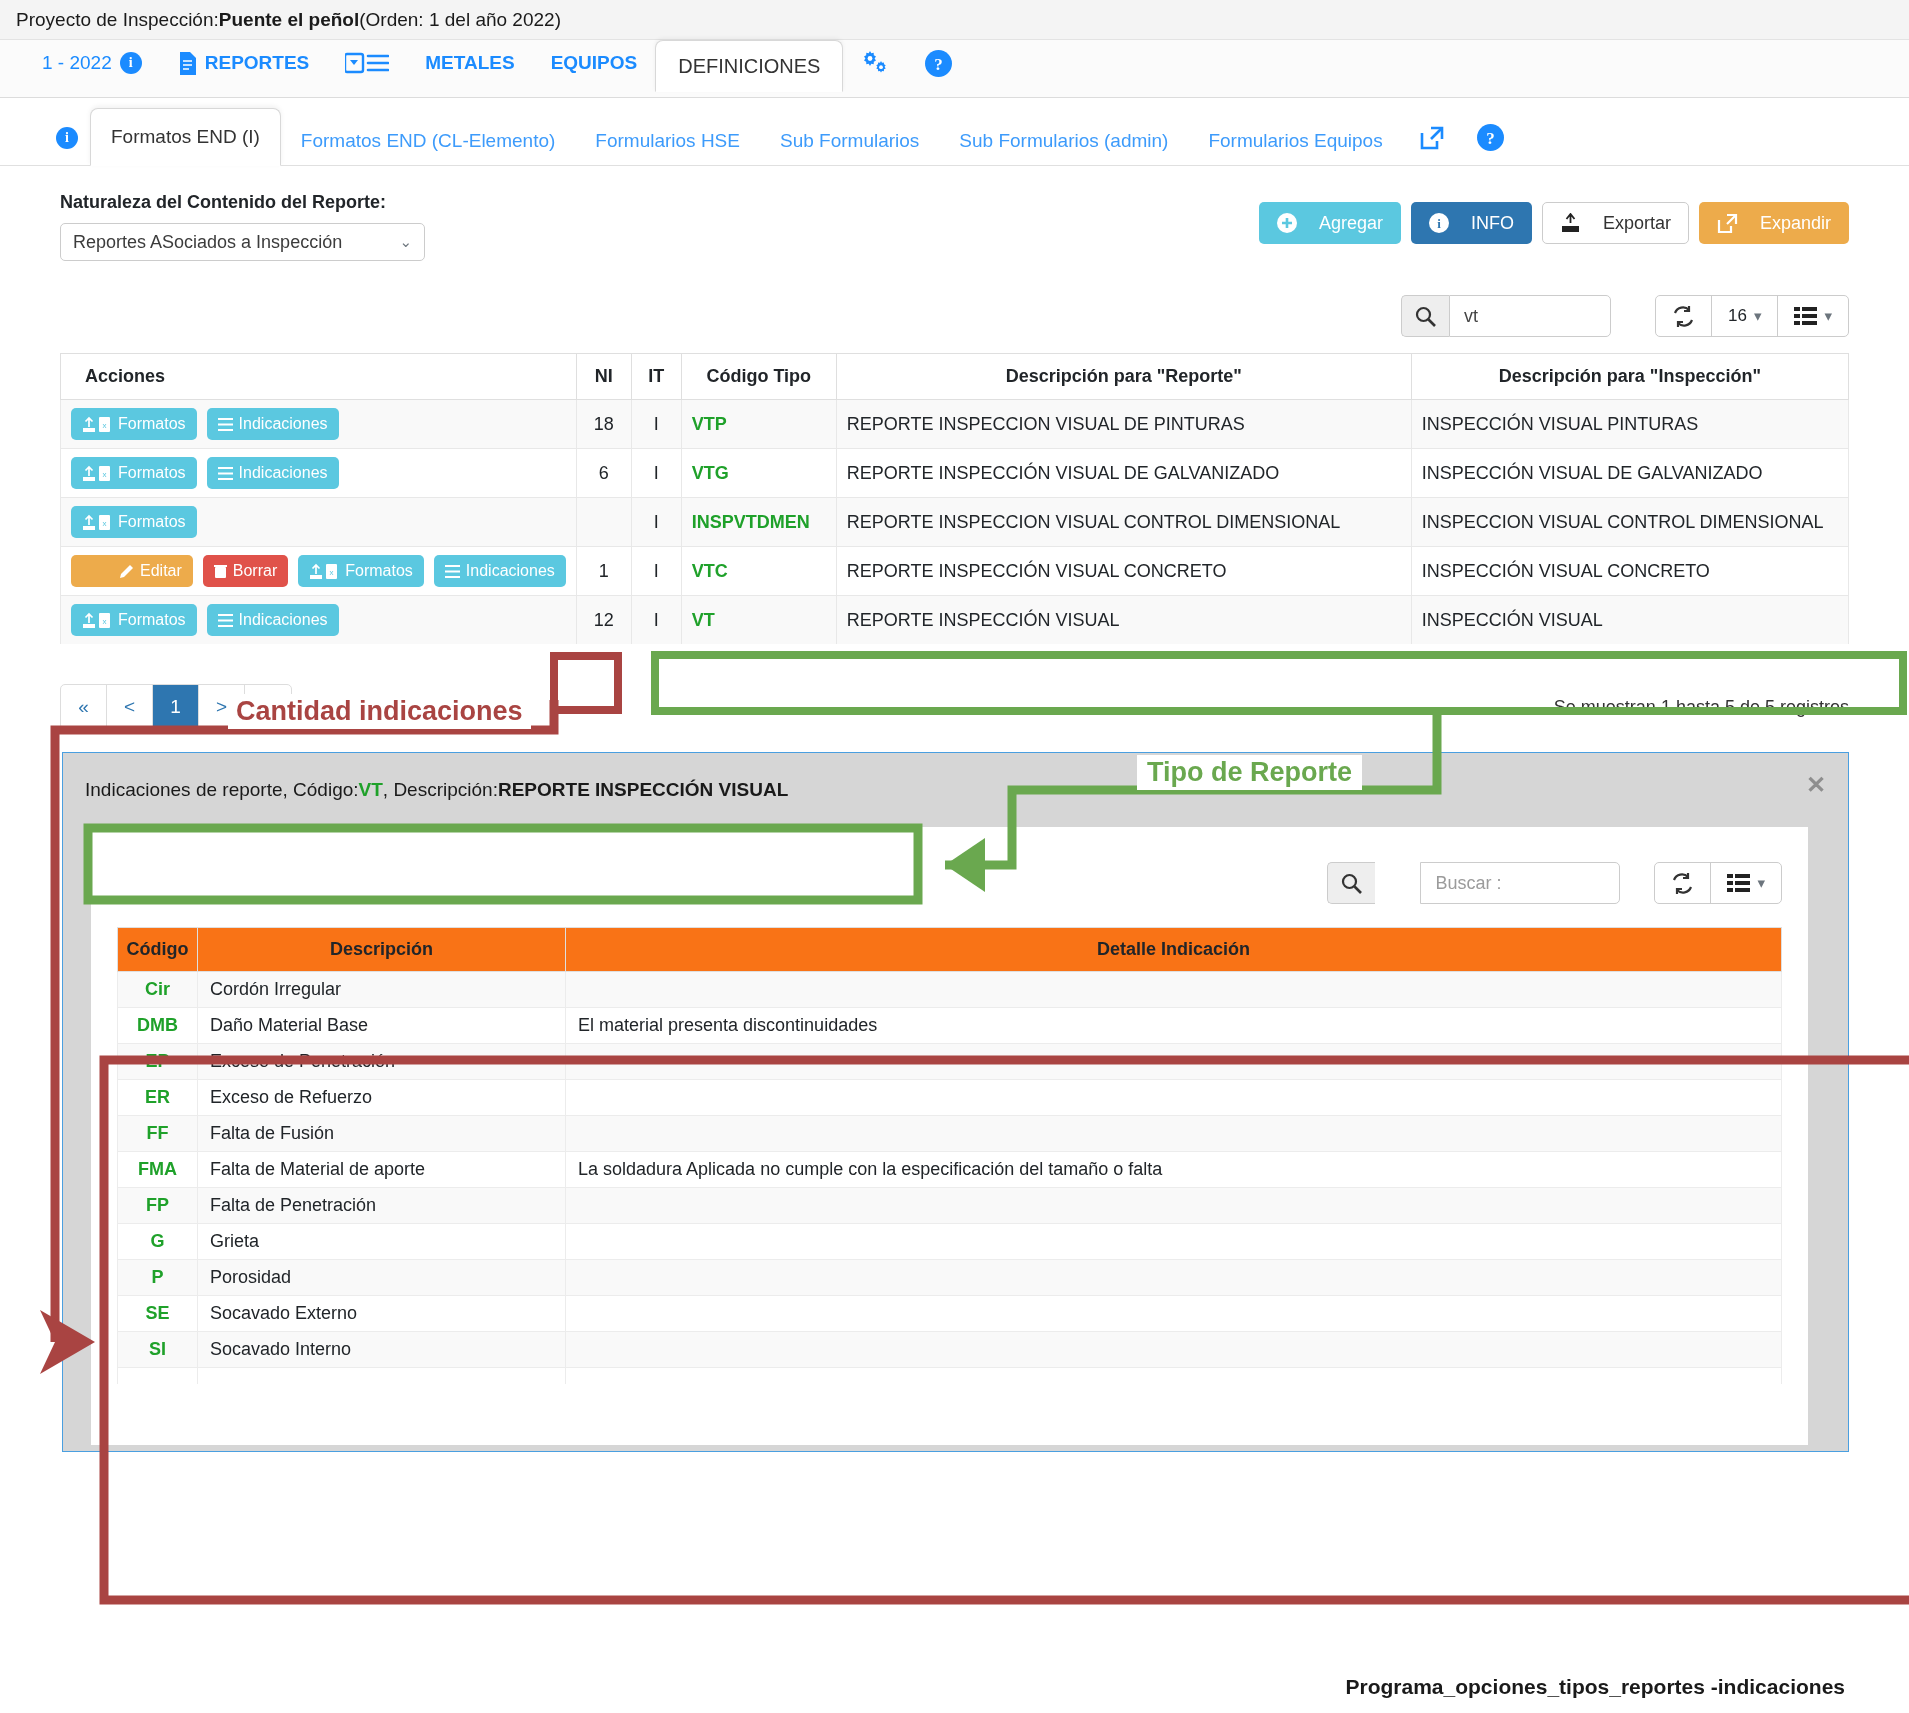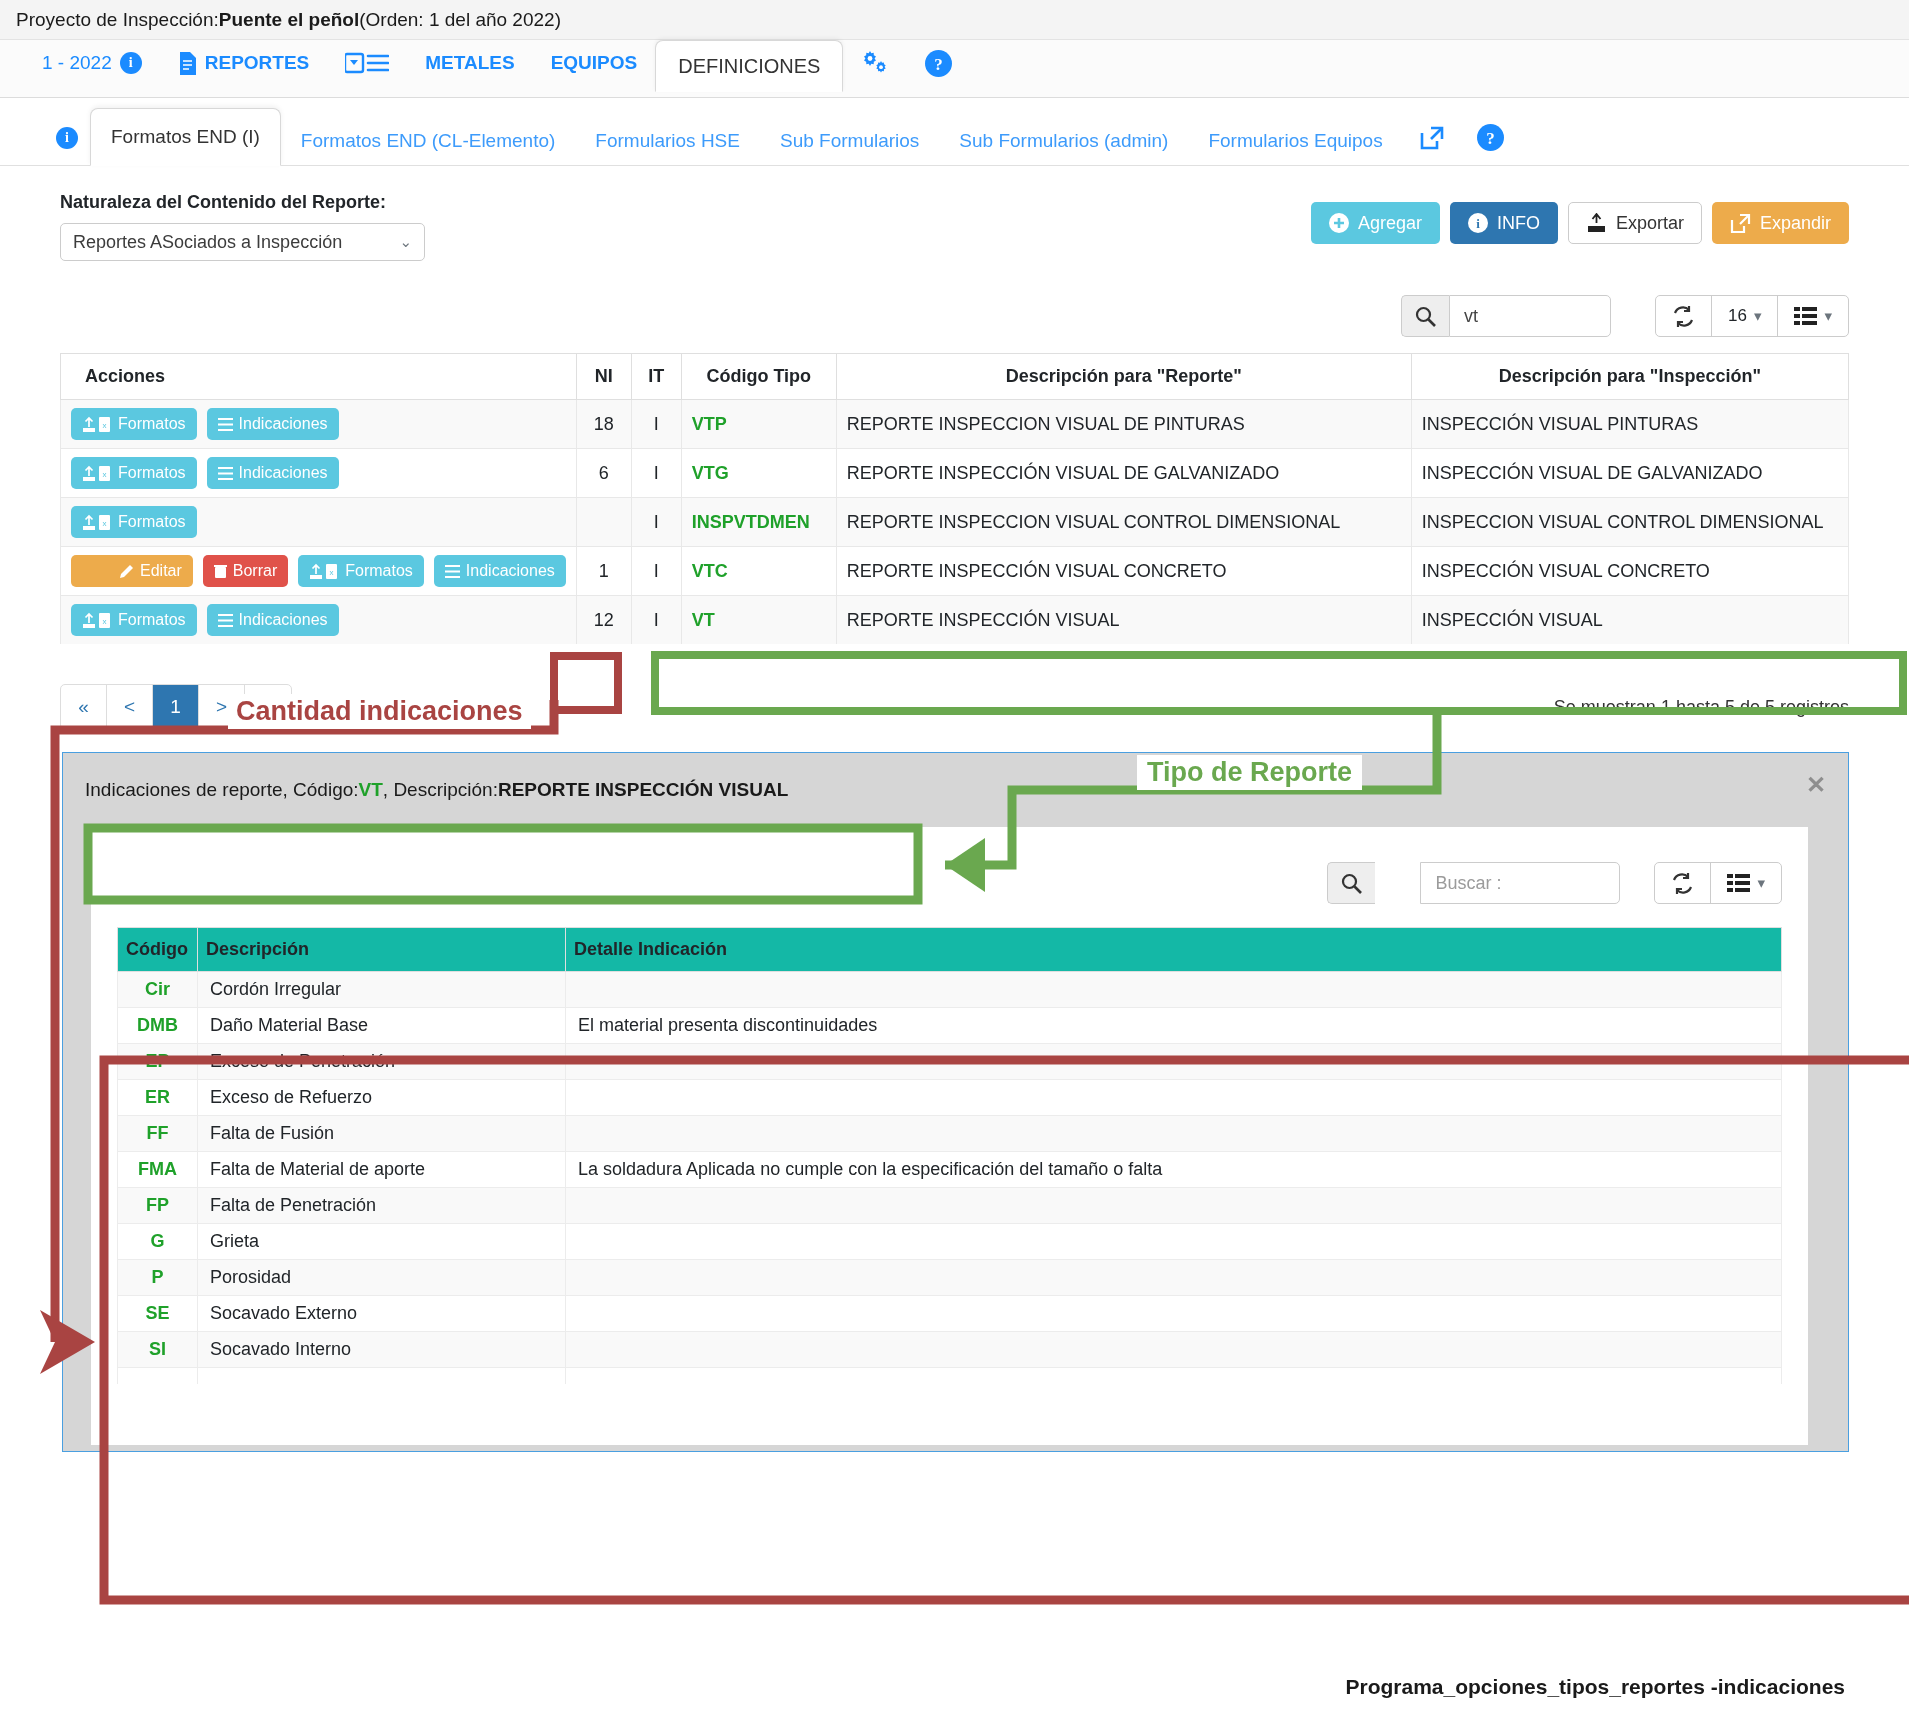--- a/index.html
+++ b/index.html
@@ -99,21 +99,21 @@
     border:1px solid #ccc; border-radius:5px;
     background:#fff; display:flex;align-items:center;
     padding:0 12px; font-size:18px; color:#3c3c3c;
     justify-content:space-between;
   }
   .caret{ color:#6c757d; font-size:15px; }
 
   .toprow{ display:flex; justify-content:space-between; align-items:flex-start; }
   .btnbar{ display:flex; gap:10px; margin-top:14px; }
   .btn{
-    height:42px; display:flex;align-items:center;gap:9px;
+    height:42px; display:flex;align-items:center;gap:22px;
     padding:0 17px; border-radius:5px; font-size:18px;
     color:#fff; cursor:pointer; border:1px solid transparent;
     white-space:nowrap;
   }
   .btn.cyan{ background:#5bc8e0; }
   .btn.blue{ background:#2e76b0; }
   .btn.white{ background:#fff; color:#333; border:1px solid #ccc; }
   .btn.orange{ background:#edab4b; }
 
   
@@ -186,21 +186,21 @@
     color:#8e8e8e; font-size:24px; cursor:pointer; font-weight:bold;
   }
   .modal-body{
     background:#fff; margin:0 40px 0 28px; height:618px;
     padding:24px 26px 0 26px;
   }
   .modal-toolbar{ display:flex; justify-content:flex-end; gap:34px; align-items:center; height:64px; }
   table.dt2{ width:100%; border-collapse:collapse; margin-top:12px; }
   table.dt2 th{
     border:1px solid #dfdfdf; font-size:18px; font-weight:bold;
-    padding:11px 8px; text-align:left; background:#14b8a6;
+    padding:11px 8px; text-align:center; background:#f97316;
   }
   table.dt2 td{
     border-left:1px solid #ececec; border-right:1px solid #ececec;
     border-top:1px solid #ececec;
     padding:7px 12px; font-size:18px;
   }
   table.dt2 tbody tr:nth-child(odd) td{ background:#f9f9f9; }
   .sp-row td{ height:16px; }
 
   

